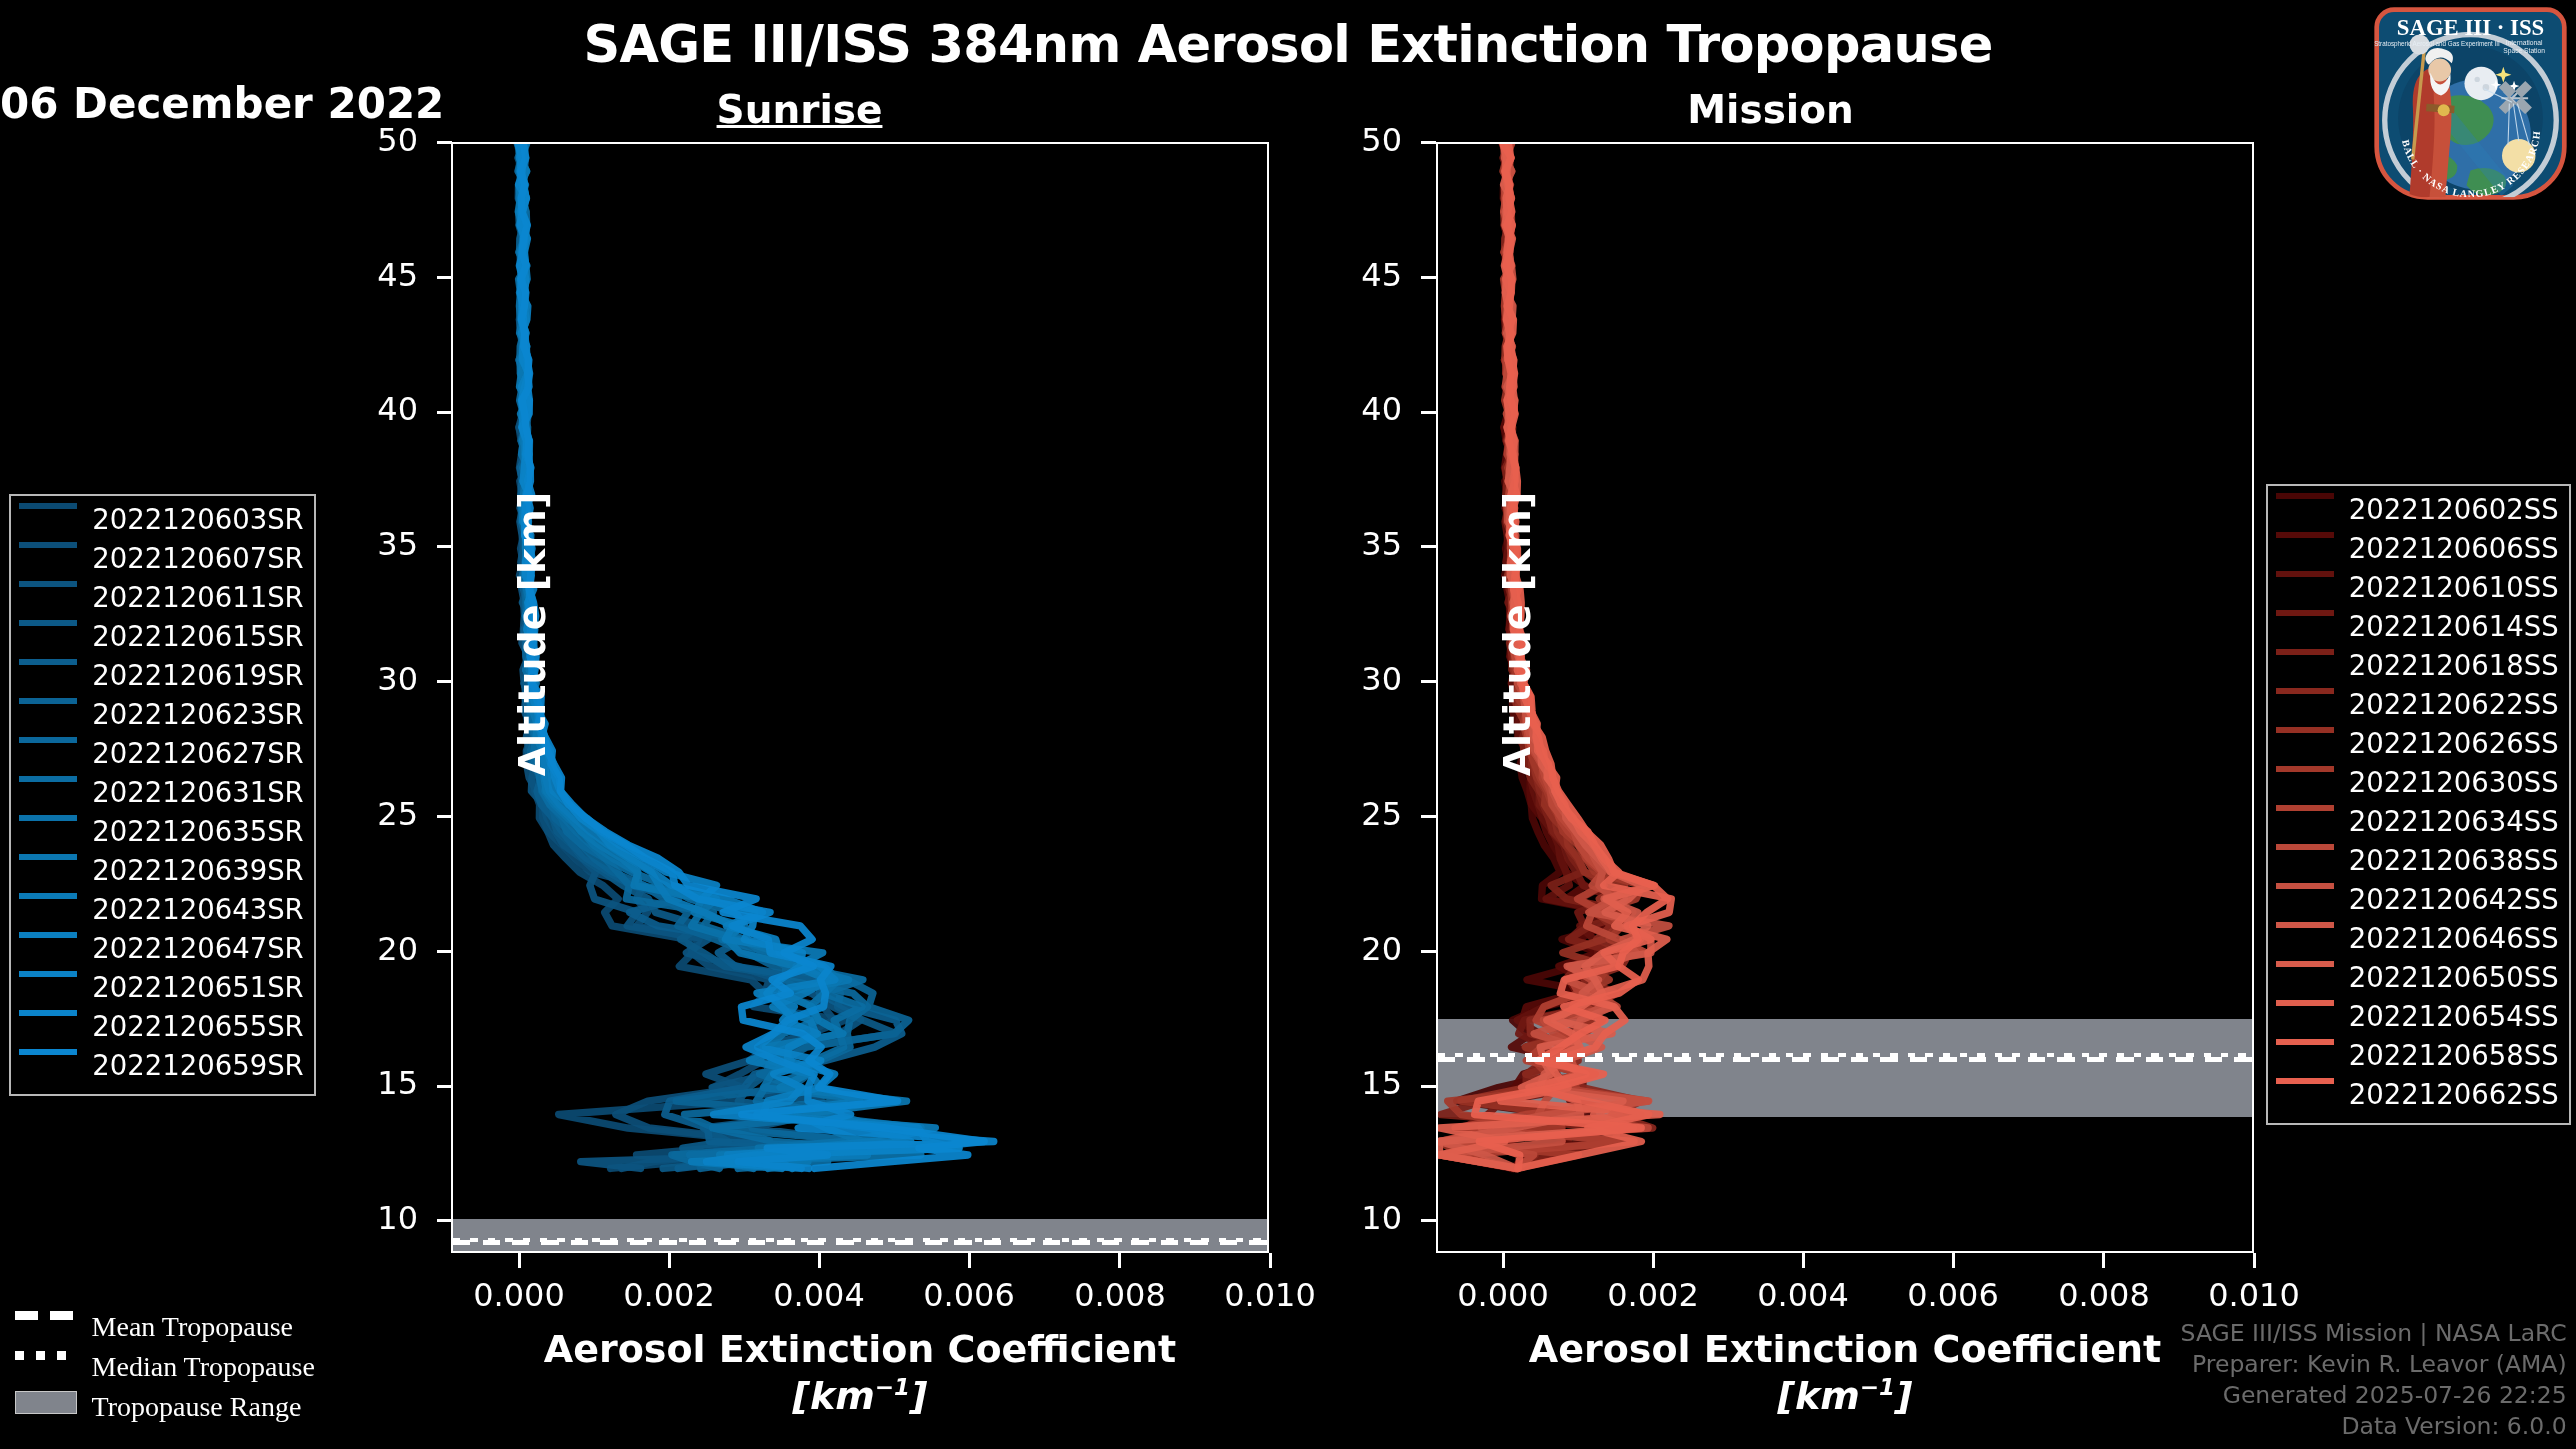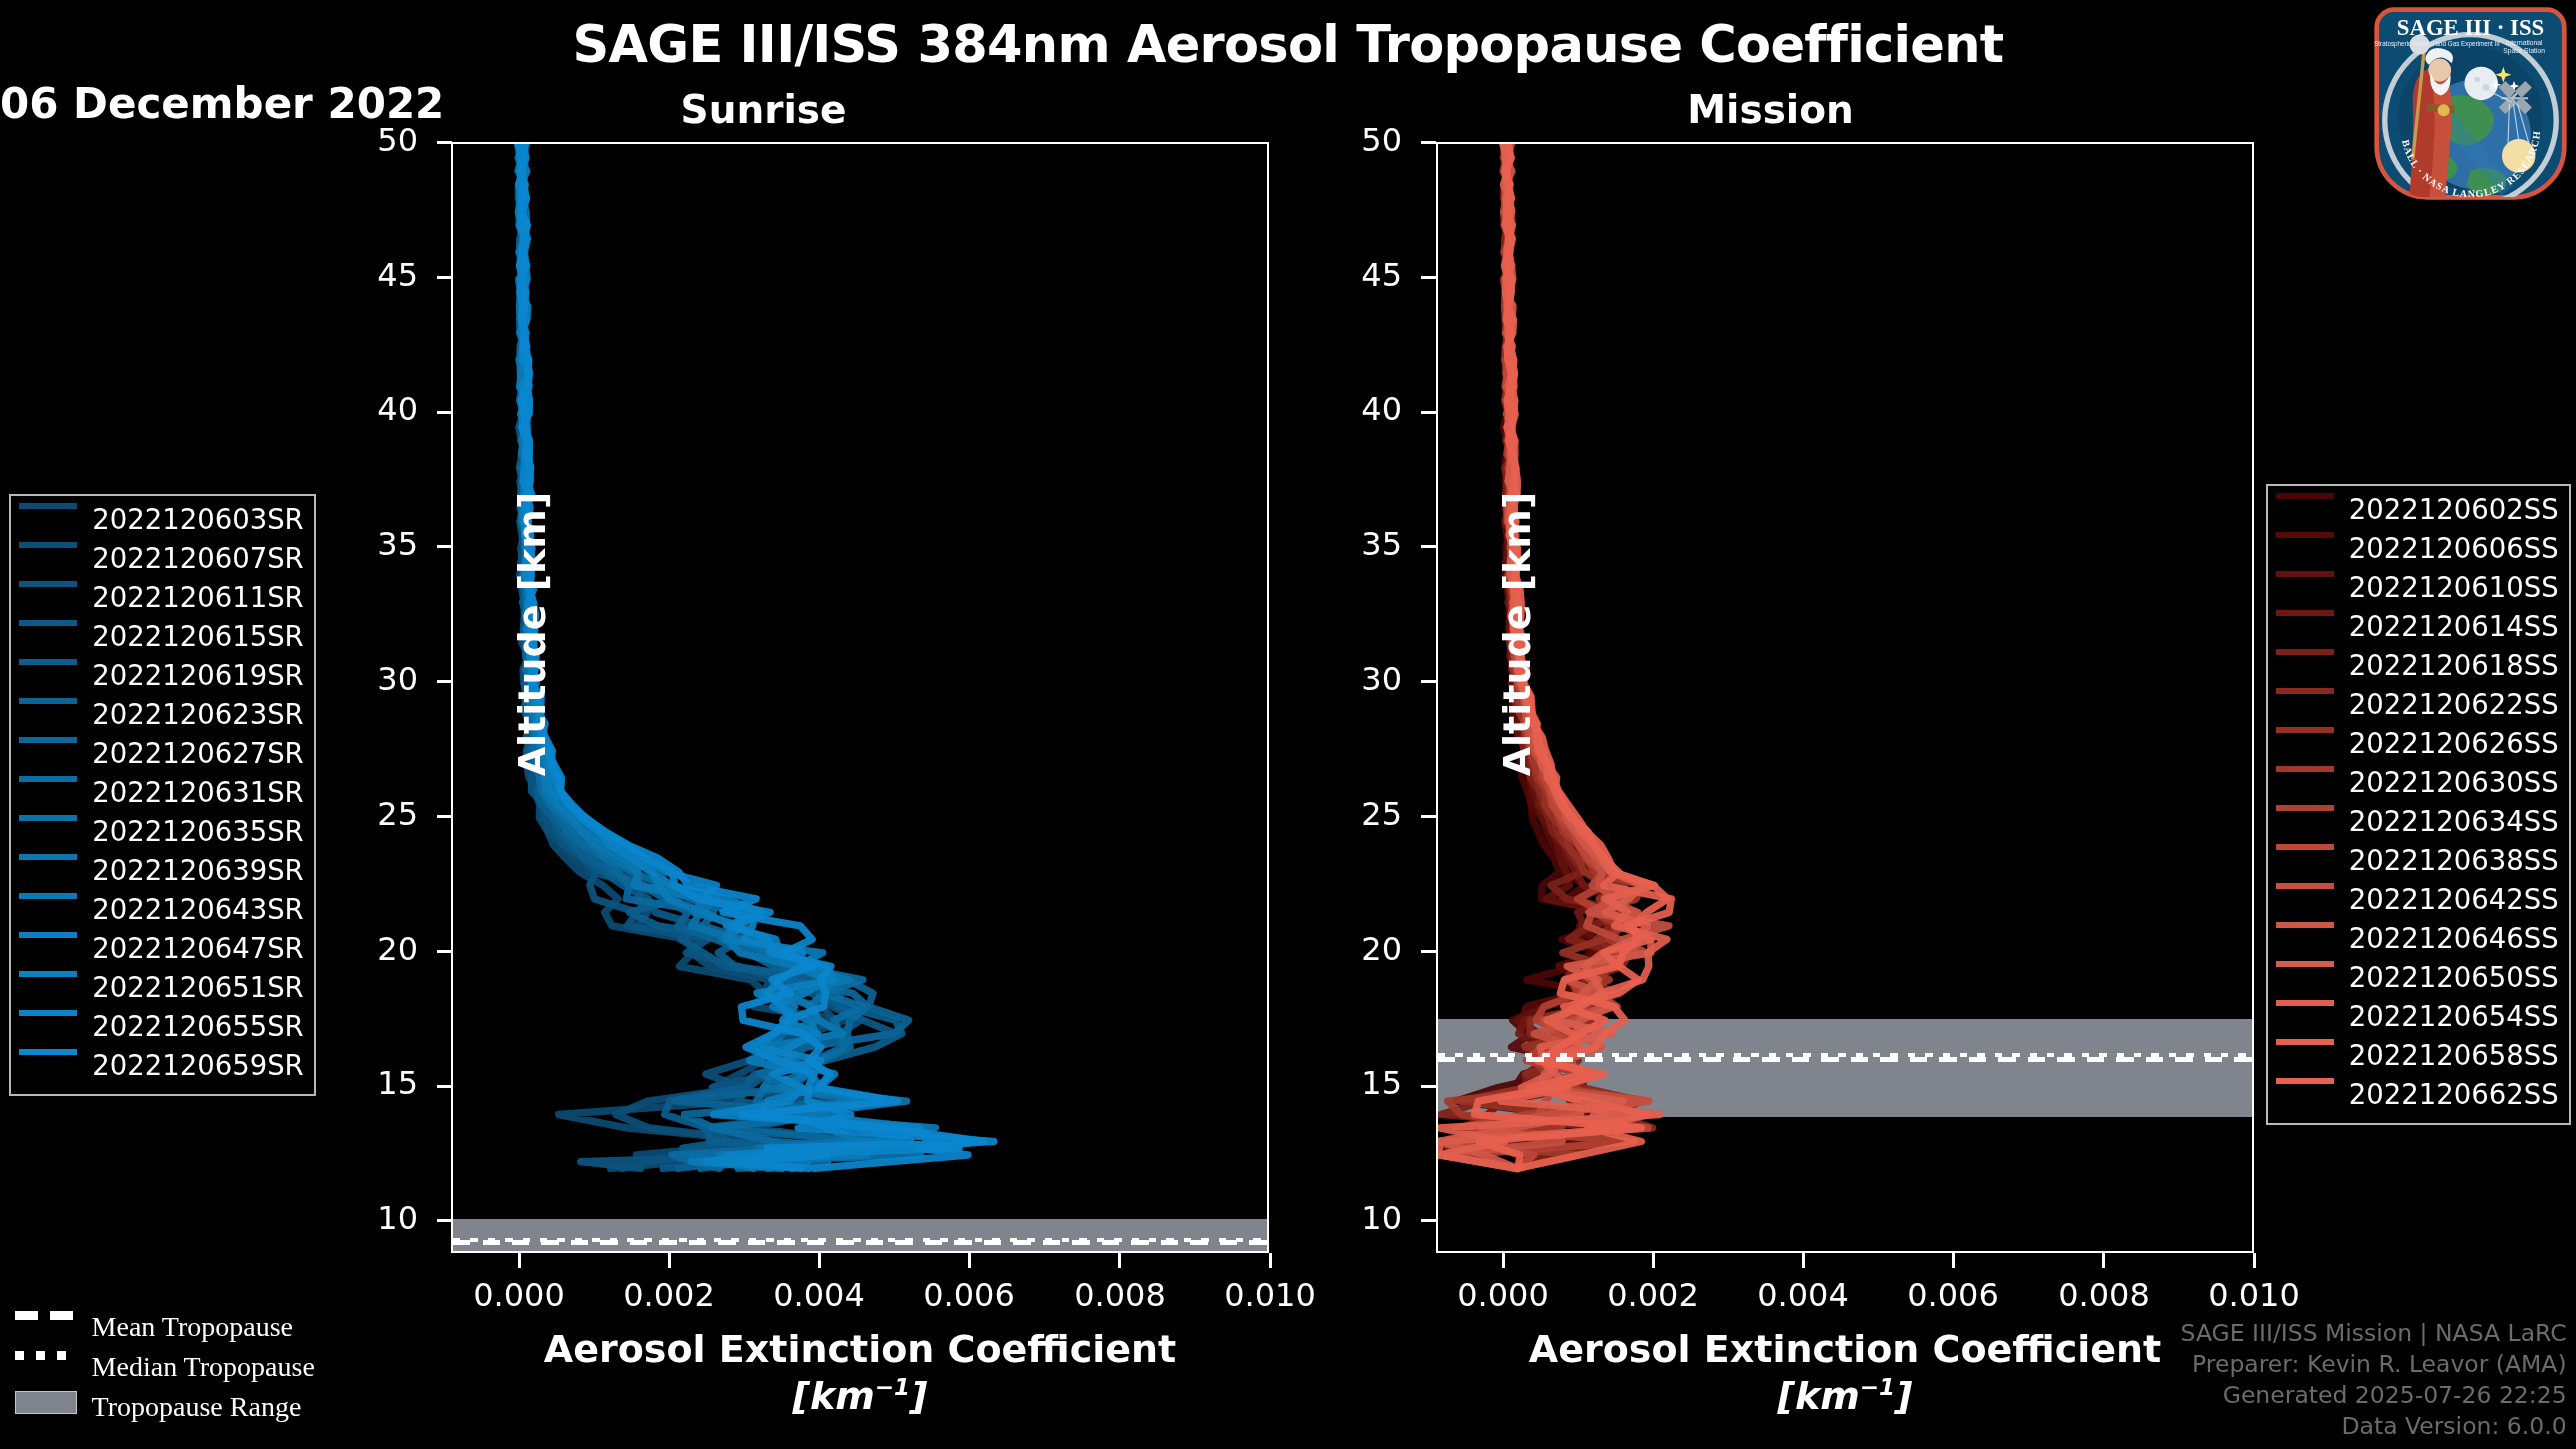--- a/index.html
+++ b/index.html
@@ -7,21 +7,21 @@
        font-family:"DejaVu Sans","Liberation Sans",sans-serif;color:#fff;}
 
   .abs{position:absolute;}
 
   
   #main-title{left:0;top:14.8px;width:2576px;text-align:center;
     font-size:51px;font-weight:bold;letter-spacing:-0.7px;}
   #sub-title{left:0;top:79px;width:2544px;text-align:left;
     font-size:42px;font-weight:bold;}
   .panel-title{font-size:39px;font-weight:bold;text-align:center;}
-  #left-panel-title{left:596px;top:87px;width:335px;}
+  #left-panel-title{left:632px;top:87px;width:335px;text-decoration:underline;}
   #right-panel-title{left:1603px;top:87px;width:335px;}
 
   
   .plot-frame{border:2.7px solid #fff;background:#000;box-sizing:border-box;}
   #left-plot{left:451px;top:142px;width:818px;height:1111px;}
   #right-plot{left:1436px;top:142px;width:818px;height:1111px;}
   .plot-clip{position:absolute;inset:0;overflow:hidden;}
 
   
   .tropo-band{position:absolute;left:0;right:0;background:#8b8f96;}
@@ -67,21 +67,21 @@
   
   #footer{right:9.4px;bottom:6.7px;text-align:right;color:#6b6b6b;
     font-size:23.5px;line-height:1.32;}
 
   
   #logo{right:5.4px;top:2.7px;width:201px;height:201px;}
 </style>
 </head>
 <body>
 
-<div class="abs" id="main-title">SAGE III/ISS 384nm Aerosol Tropopause Coefficient</div>
+<div class="abs" id="main-title">SAGE III/ISS 384nm Aerosol Extinction Tropopause</div>
 <div class="abs" id="sub-title">06 December 2022</div>
 <div class="abs panel-title" id="left-panel-title">Sunrise</div>
 <div class="abs panel-title" id="right-panel-title">Mission</div>
 
 <div class="abs plot-frame" id="left-plot">
   <div class="plot-clip" id="left-clip">
       <div class="tropo-band" style="top: 1075px; height: 34px; background: rgb(128, 132, 140);"></div>
       <svg width="818" height="1111" style="position: absolute; left: 0px; top: 0px;" viewBox="0 0 1220 1656">
         <path d="M96.3 0.0 L101.3 20.1 L107.9 40.2 L97.7 60.3 L97.3 80.4 L104.6 100.5 L109.1 120.6 L103.9 140.7 L99.9 160.8 L105.9 180.9 L101.9 201.0 L108.3 221.1 L101.1 241.2 L99.1 261.3 L105.6 281.4 L106.2 301.5 L99.2 321.6 L108.6 341.7 L99.7 361.7 L107.4 381.8 L108.0 401.9 L98.4 422.0 L101.6 442.1 L109.1 462.2 L109.8 482.3 L99.6 502.4 L103.1 522.5 L104.5 542.6 L106.1 562.7 L105.4 582.8 L100.8 602.9 L104.6 623.0 L99.1 643.1 L112.1 663.2 L105.3 683.3 L107.0 703.4 L105.0 723.5 L106.5 743.6 L109.8 763.7 L112.9 783.8 L106.3 803.9 L108.9 824.0 L106.2 844.1 L114.1 864.2 L111.1 884.3 L119.2 904.4 L116.0 924.5 L122.0 944.6 L122.1 964.7 L129.1 984.8 L128.8 1004.9 L141.4 1025.0 L149.8 1045.0 L168.4 1065.1 L188.5 1085.2 L223.8 1105.3 L246.3 1125.4 L226.2 1145.5 L237.2 1165.6 L349.9 1185.7 L357.4 1205.8 L337.6 1225.9 L444.3 1246.0 L465.6 1266.1 L448.3 1286.2 L584.1 1306.3 L532.7 1326.4 L462.8 1346.5 L463.1 1366.6 L427.4 1386.7 L388.0 1406.8 L429.2 1426.9 L157.6 1447.0 L260.8 1467.1 L470.0 1487.2 L384.8 1497.2 L273.7 1507.3 L347.7 1517.3 L235.0 1527.4" fill="none" stroke="#0b4a72" stroke-width="11" stroke-linejoin="round" stroke-linecap="round" opacity="0.93"></path>
         <path d="M101.5 0.0 L99.5 20.1 L98.6 40.2 L103.2 60.3 L109.4 80.4 L98.3 100.5 L108.5 120.6 L109.6 140.7 L100.0 160.8 L100.7 180.9 L104.5 201.0 L103.5 221.1 L105.6 241.2 L105.0 261.3 L101.9 281.4 L102.8 301.5 L101.7 321.6 L100.8 341.7 L110.2 361.7 L110.1 381.8 L103.8 401.9 L98.3 422.0 L105.1 442.1 L102.3 462.2 L99.2 482.3 L103.9 502.4 L102.7 522.5 L99.9 542.6 L108.5 562.7 L105.8 582.8 L109.2 602.9 L112.6 623.0 L103.3 643.1 L102.5 663.2 L106.3 683.3 L106.5 703.4 L105.5 723.5 L102.8 743.6 L112.4 763.7 L104.4 783.8 L106.2 803.9 L112.8 824.0 L107.2 844.1 L113.1 864.2 L117.1 884.3 L109.4 904.4 L109.8 924.5 L113.5 944.6 L124.9 964.7 L134.3 984.8 L133.8 1004.9 L141.7 1025.0 L163.0 1045.0 L182.3 1065.1 L204.9 1085.2 L284.4 1105.3 L273.9 1125.4 L290.0 1145.5 L274.0 1165.6 L366.9 1185.7 L356.5 1205.8 L382.2 1225.9 L471.8 1246.0 L464.6 1266.1 L552.1 1286.2 L568.4 1306.3 L523.4 1326.4 L472.5 1346.5 L441.6 1366.6 L377.2 1386.7 L431.9 1406.8 L290.4 1426.9 L242.9 1447.0 L292.3 1467.1 L472.3 1487.2 L382.5 1497.2 L382.2 1507.3 L299.2 1517.3 L251.8 1527.4" fill="none" stroke="#0c4f79" stroke-width="11" stroke-linejoin="round" stroke-linecap="round" opacity="0.93"></path>

